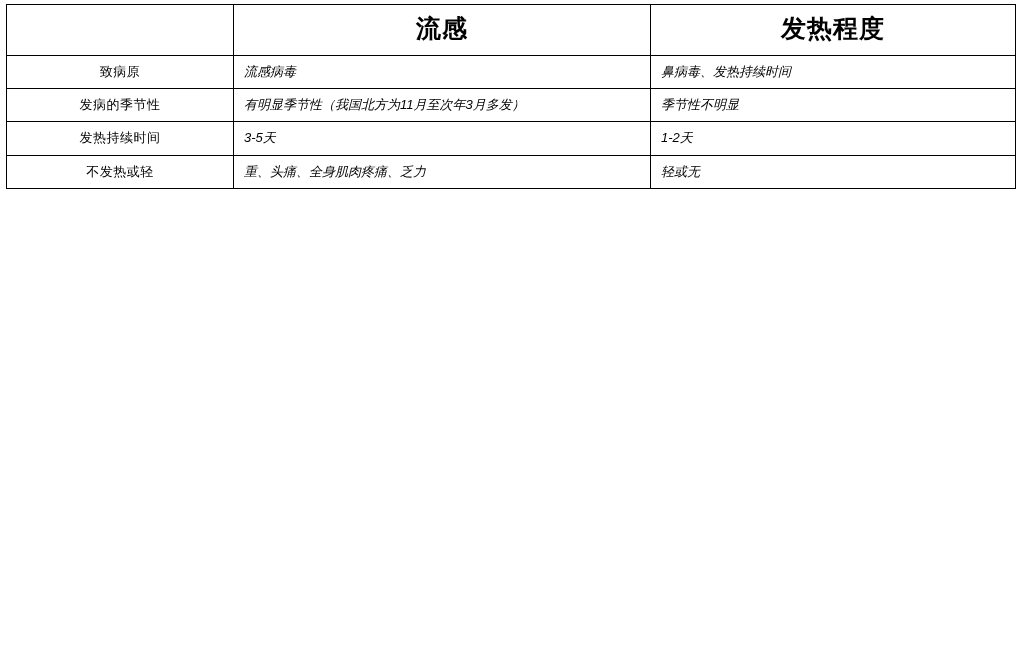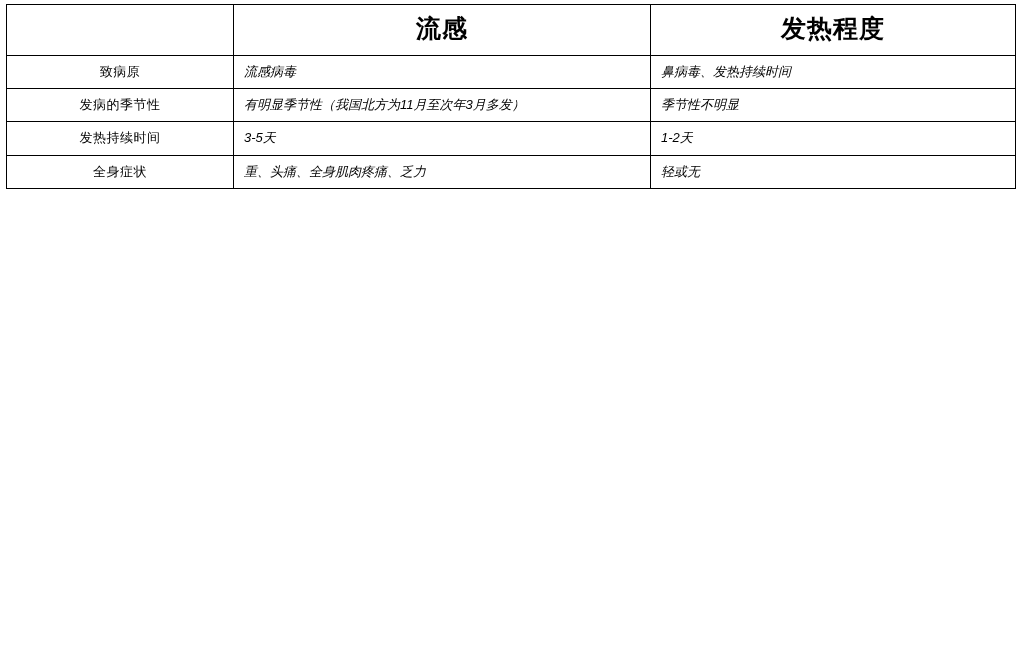--- a/index.html
+++ b/index.html
@@ -91,19 +91,19 @@
         <td class="rowlabel">发病的季节性</td>
         <td class="cell">有明显季节性（我国北方为11月至次年3月多发）</td>
         <td class="cell">季节性不明显</td>
       </tr>
       <tr>
         <td class="rowlabel">发热持续时间</td>
         <td class="cell">3-5天</td>
         <td class="cell">1-2天</td>
       </tr>
       <tr>
-        <td class="rowlabel">全身症状</td>
+        <td class="rowlabel">不发热或轻</td>
         <td class="cell">重、头痛、全身肌肉疼痛、乏力</td>
         <td class="cell">轻或无</td>
       </tr>
     </tbody>
   </table>
 </div>
 
 </body></html>

